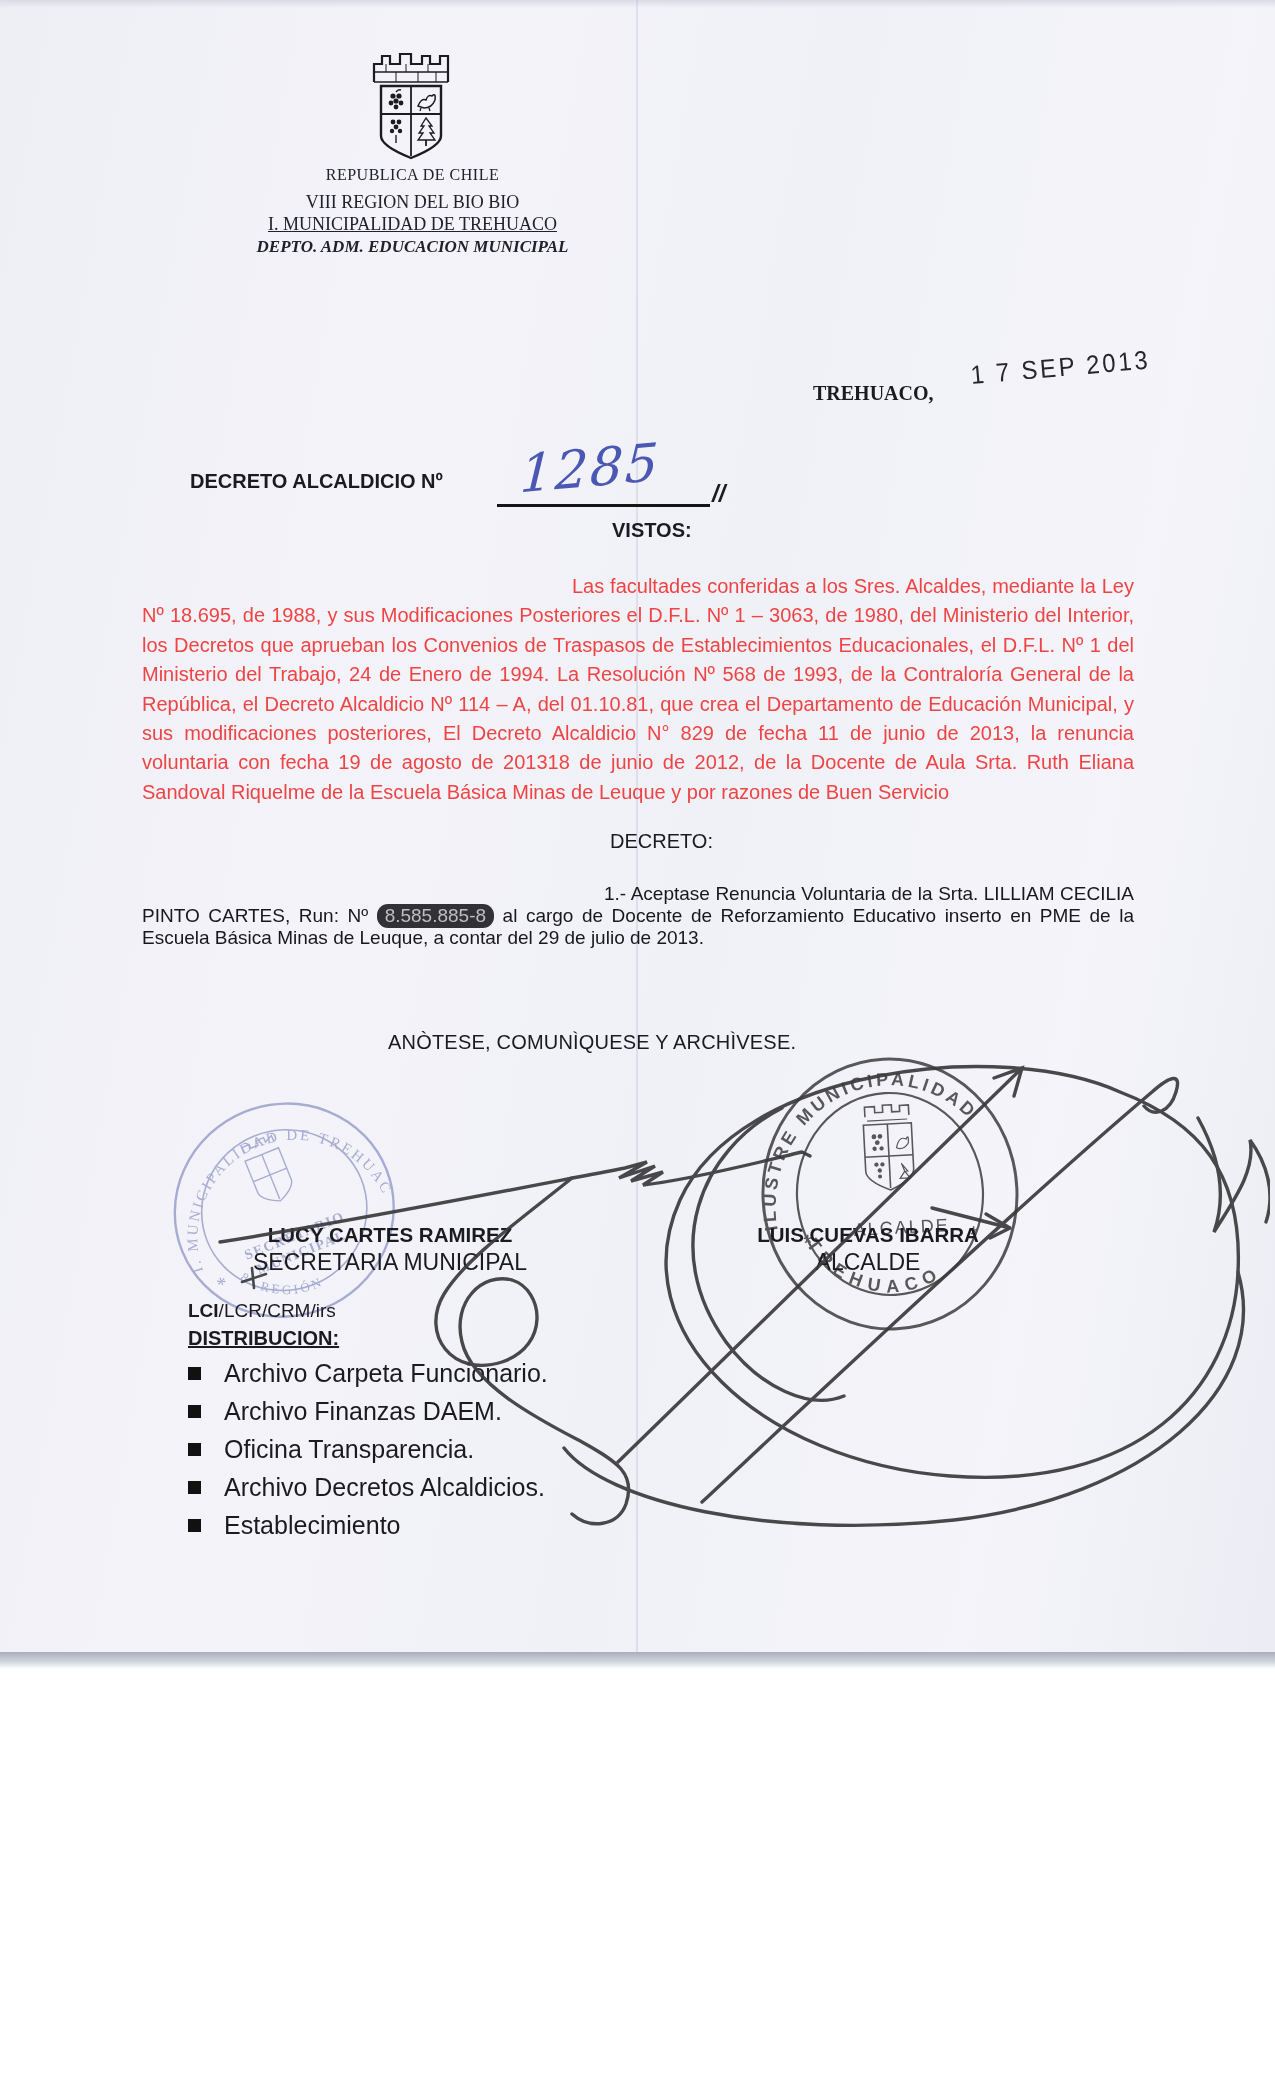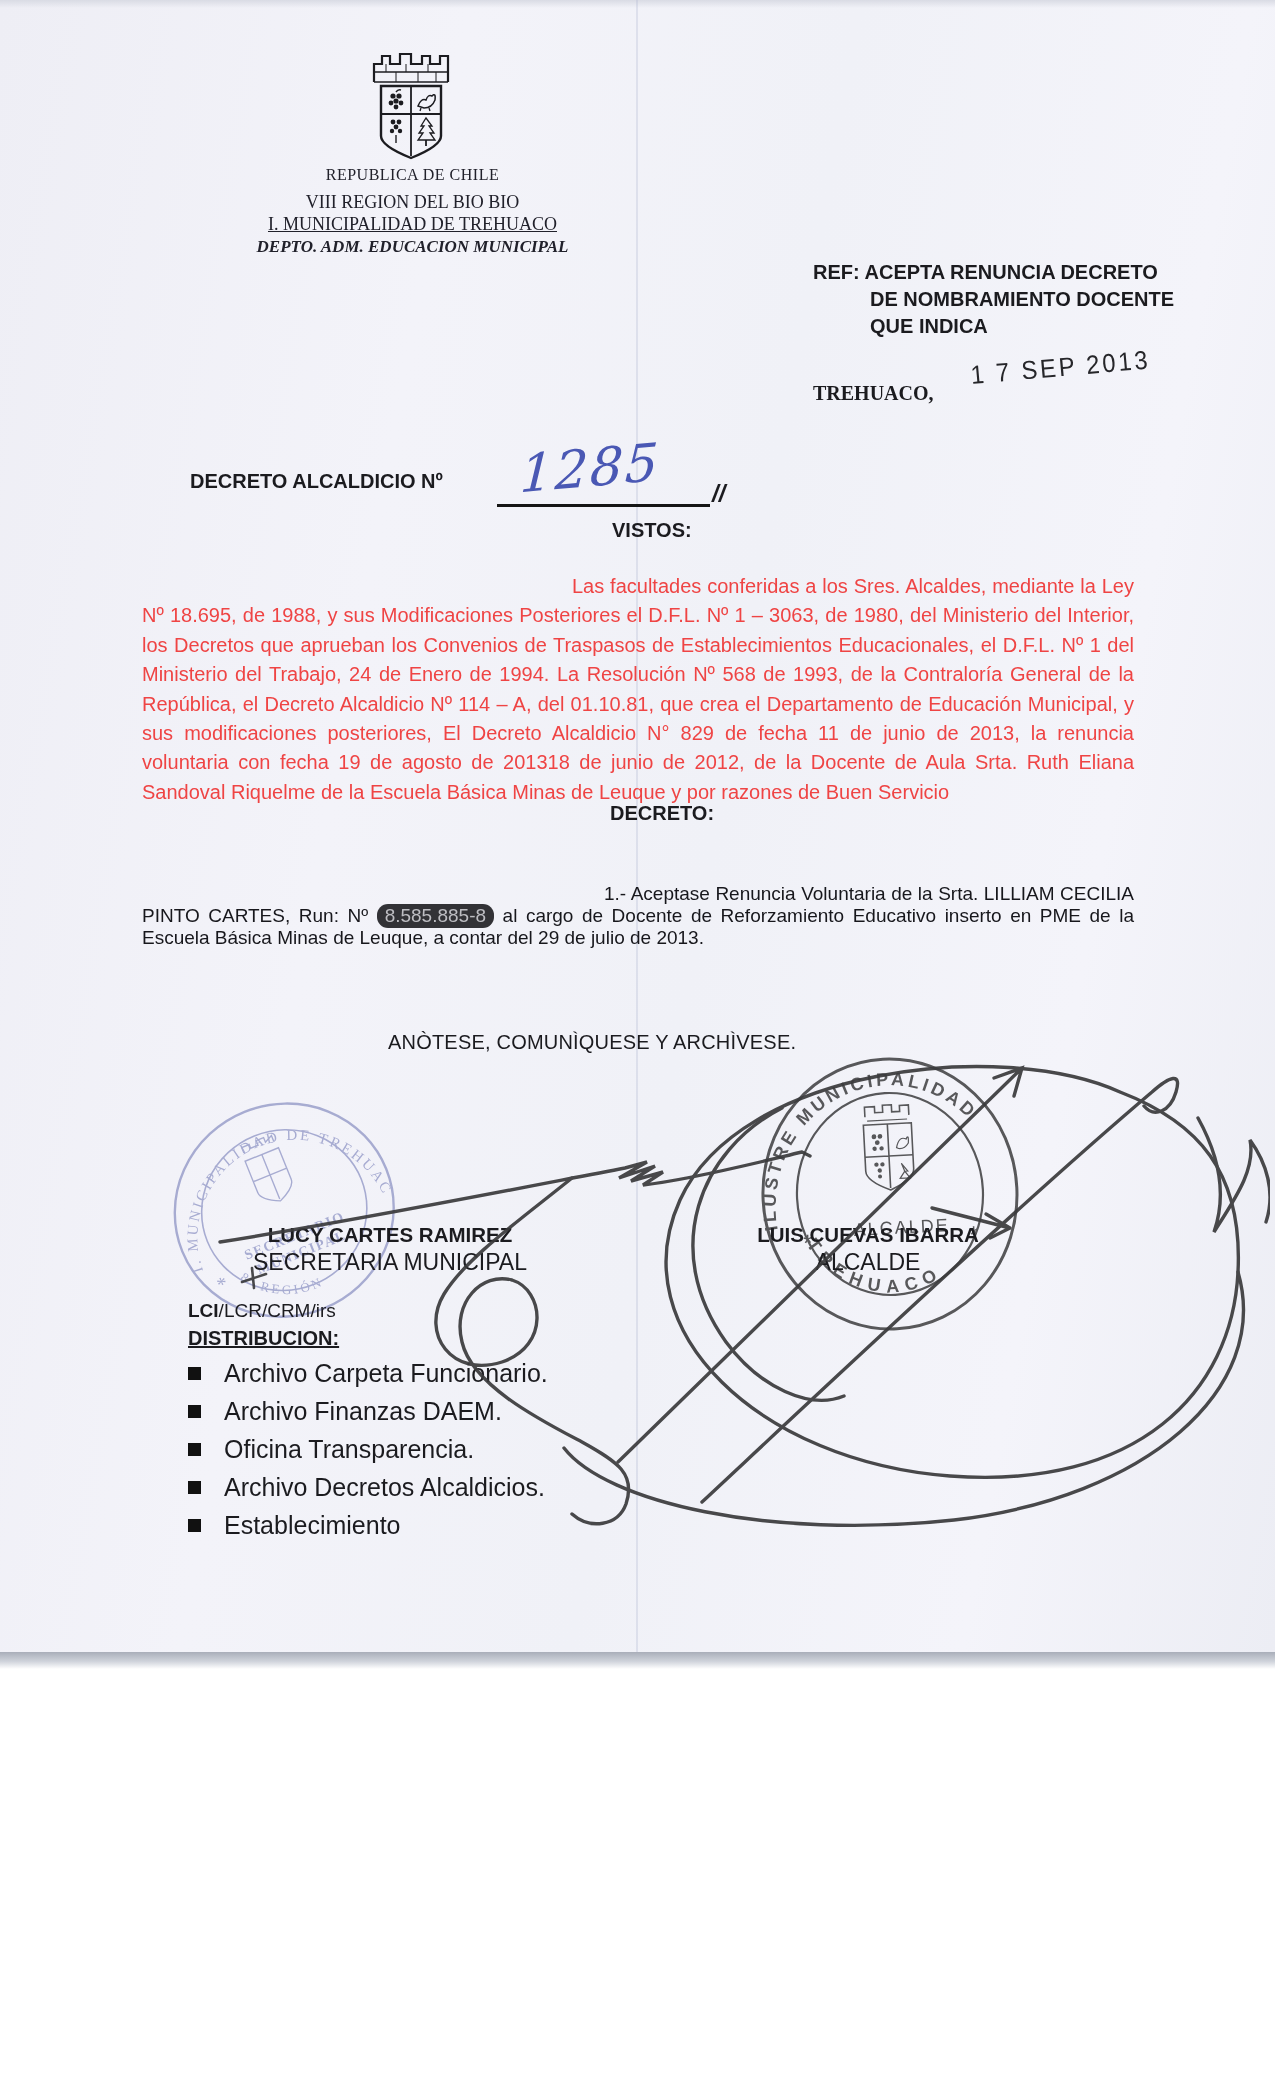--- a/index.html
+++ b/index.html
@@ -32,21 +32,21 @@
   .decline{position:absolute;left:190px;top:470px;font-weight:bold;font-size:20px;}
   .numline{position:absolute;left:497px;top:504px;width:213px;height:3px;background:#151515;}
   .handnum{position:absolute;left:520px;top:438px;font-size:52px;color:#4a58b4;
            font-family:"DejaVu Serif",serif;font-style:italic;
            transform:rotate(-5deg) skewX(-8deg);letter-spacing:2px;}
   .slashes{position:absolute;left:712px;top:480px;font-weight:bold;font-style:italic;font-size:24px;}
   
   .h-vistos{position:absolute;left:612px;top:519px;font-weight:bold;font-size:20px;}
   .body-par{position:absolute;left:142px;top:572px;width:992px;font-size:20px;line-height:29.4px;
             text-align:justify;text-indent:430px;color:#ef4444;}
-  .h-decreto{position:absolute;left:610px;top:802px;font-weight:bold;font-size:20px;text-align:right;}
+  .h-decreto{position:absolute;left:610px;top:830px;font-weight:normal;font-size:20px;text-align:right;}
   .dec-par{position:absolute;left:142px;top:883px;width:992px;font-size:19px;line-height:22px;
            text-align:justify;text-indent:462px;color:#17171c;}
   .redact{background:#323236;color:#bdbdc2;border-radius:11px;padding:1px 8px 2px 8px;}
   .closing{position:absolute;left:388px;top:1031px;font-weight:normal;font-size:20px;letter-spacing:.2px;text-align:center;}
   
   .sig-name{position:absolute;text-align:center;z-index:4;}
   .sig-name .nm{font-weight:bold;font-size:20.5px;}
   .sig-name .tt{font-size:23px;margin-top:2px;}
   .sig-left{left:245px;top:1223px;width:290px;}
   .sig-right{left:723px;top:1223px;width:290px;}
@@ -106,28 +106,20 @@
     <path d="M60 92 L60 98" stroke-width="1.8"></path>
   </svg>
 
   <div class="hdr">
     <div class="l1">REPUBLICA DE CHILE</div>
     <div class="l2">VIII REGION DEL BIO BIO</div>
     <div class="l3">I. MUNICIPALIDAD DE TREHUACO</div>
     <div class="l4">DEPTO. ADM. EDUCACION MUNICIPAL</div>
   </div>
 
-  <div class="ref">
-    <div>
-      <span>REF:</span>
-      <span>ACEPTA RENUNCIA DECRETO</span>
-    </div>
-    <div class="cont">DE NOMBRAMIENTO DOCENTE</div>
-    <div class="cont">QUE INDICA</div>
-  </div>
 
   <div class="place">TREHUACO,</div>
   <div class="datestamp">1 7 SEP 2013</div>
 
   <div class="decline">DECRETO ALCALDICIO Nº</div>
   <div class="numline"></div>
   <div class="handnum">1285</div>
   <div class="slashes">//</div>
 
   <div class="h-vistos">VISTOS:</div>

